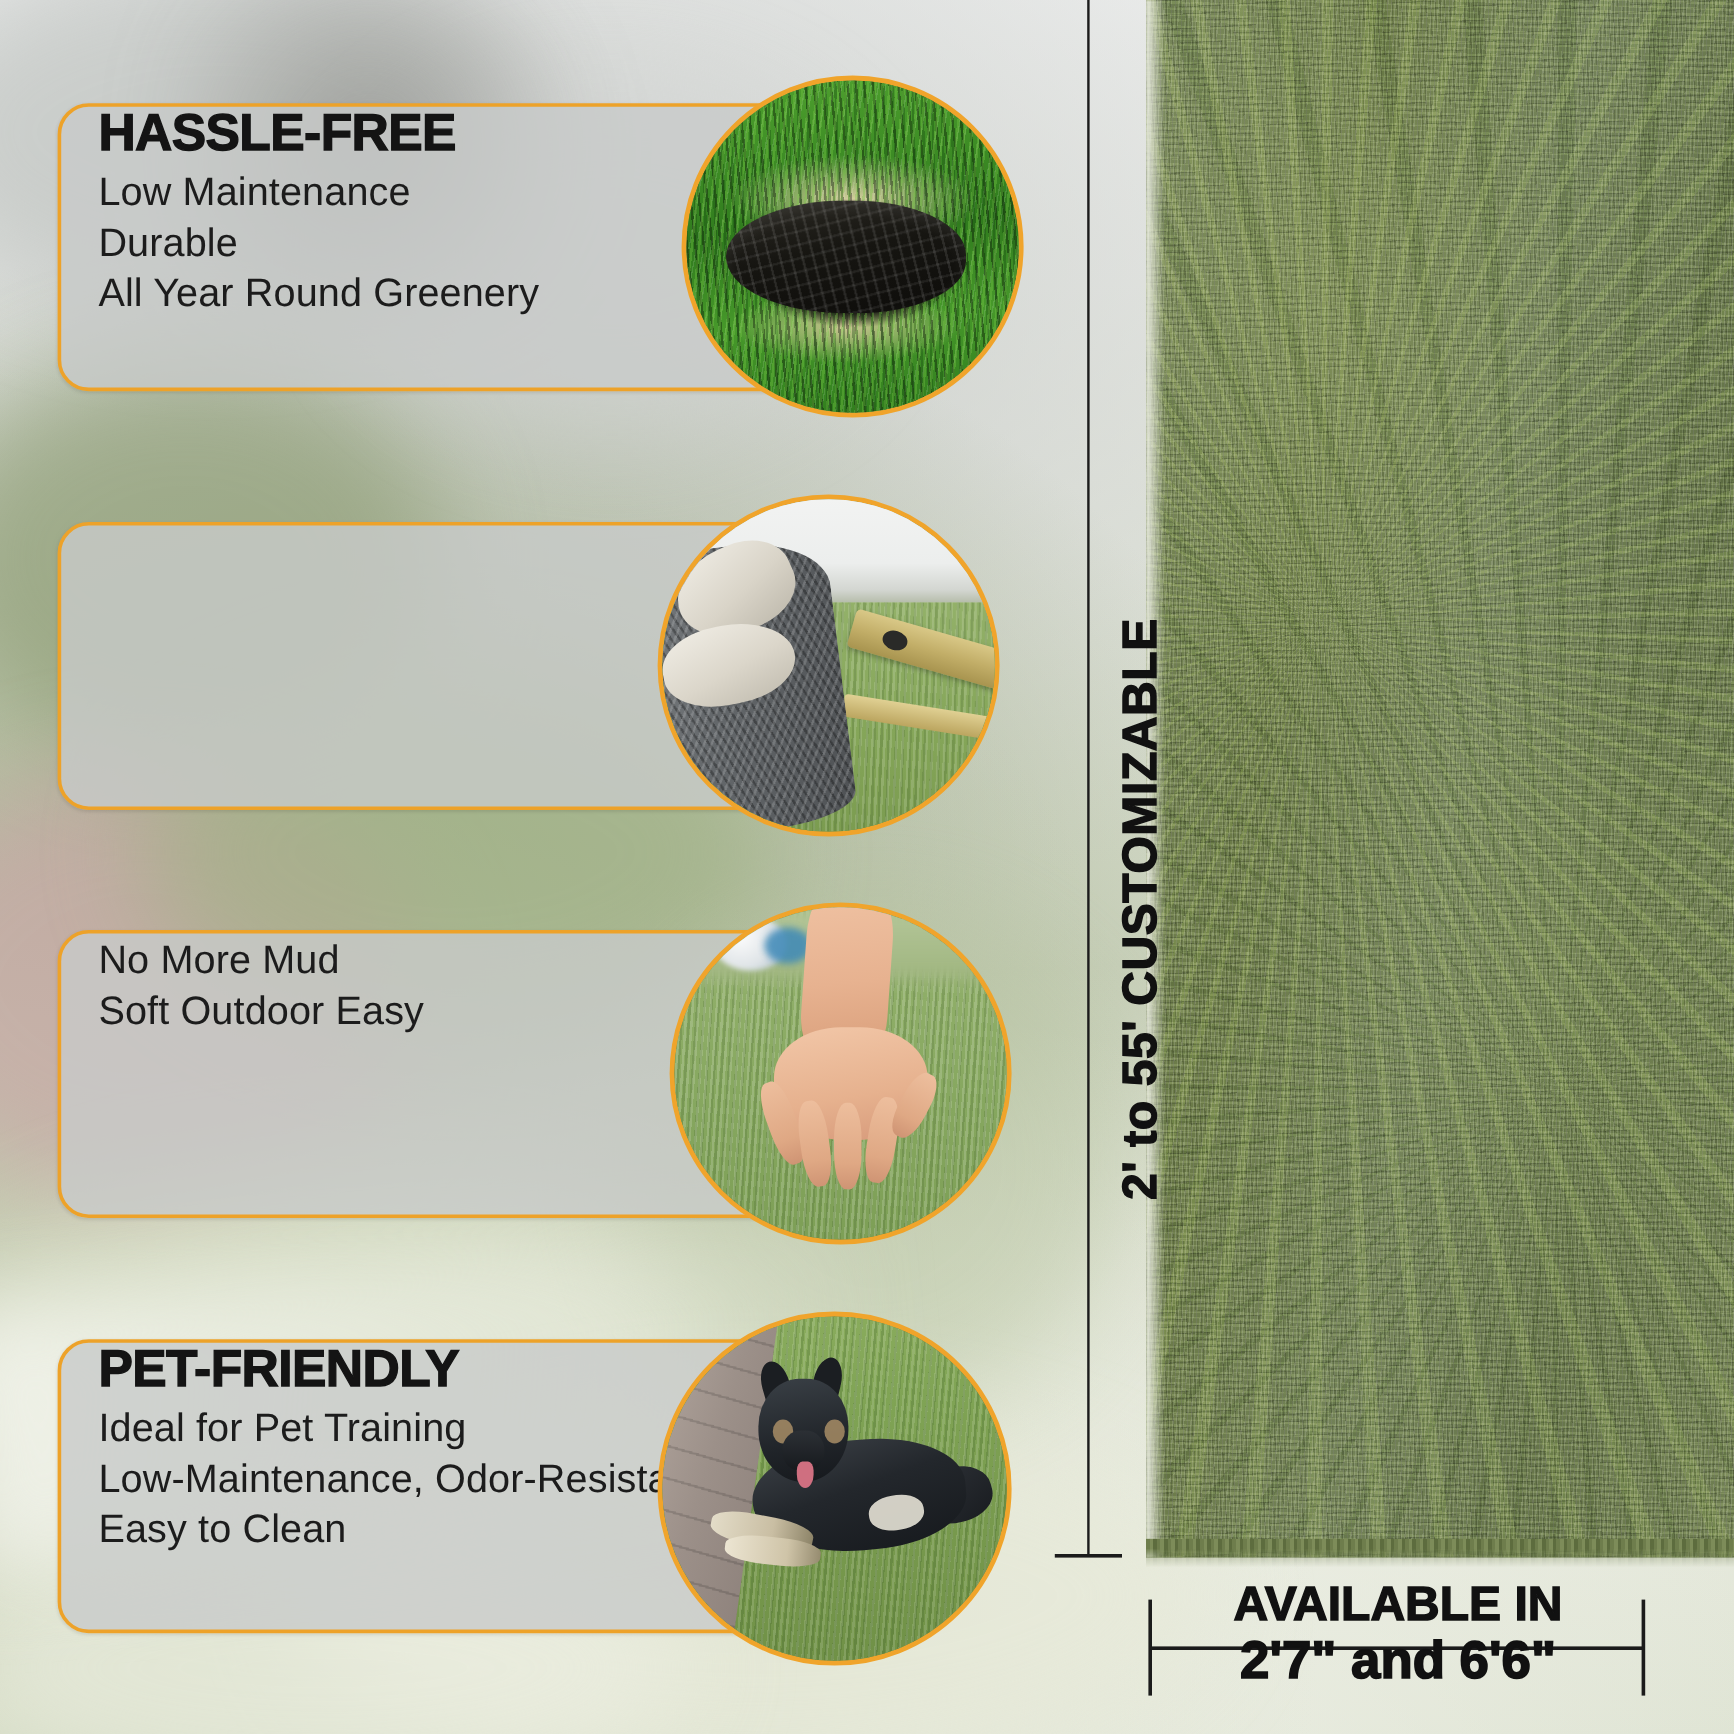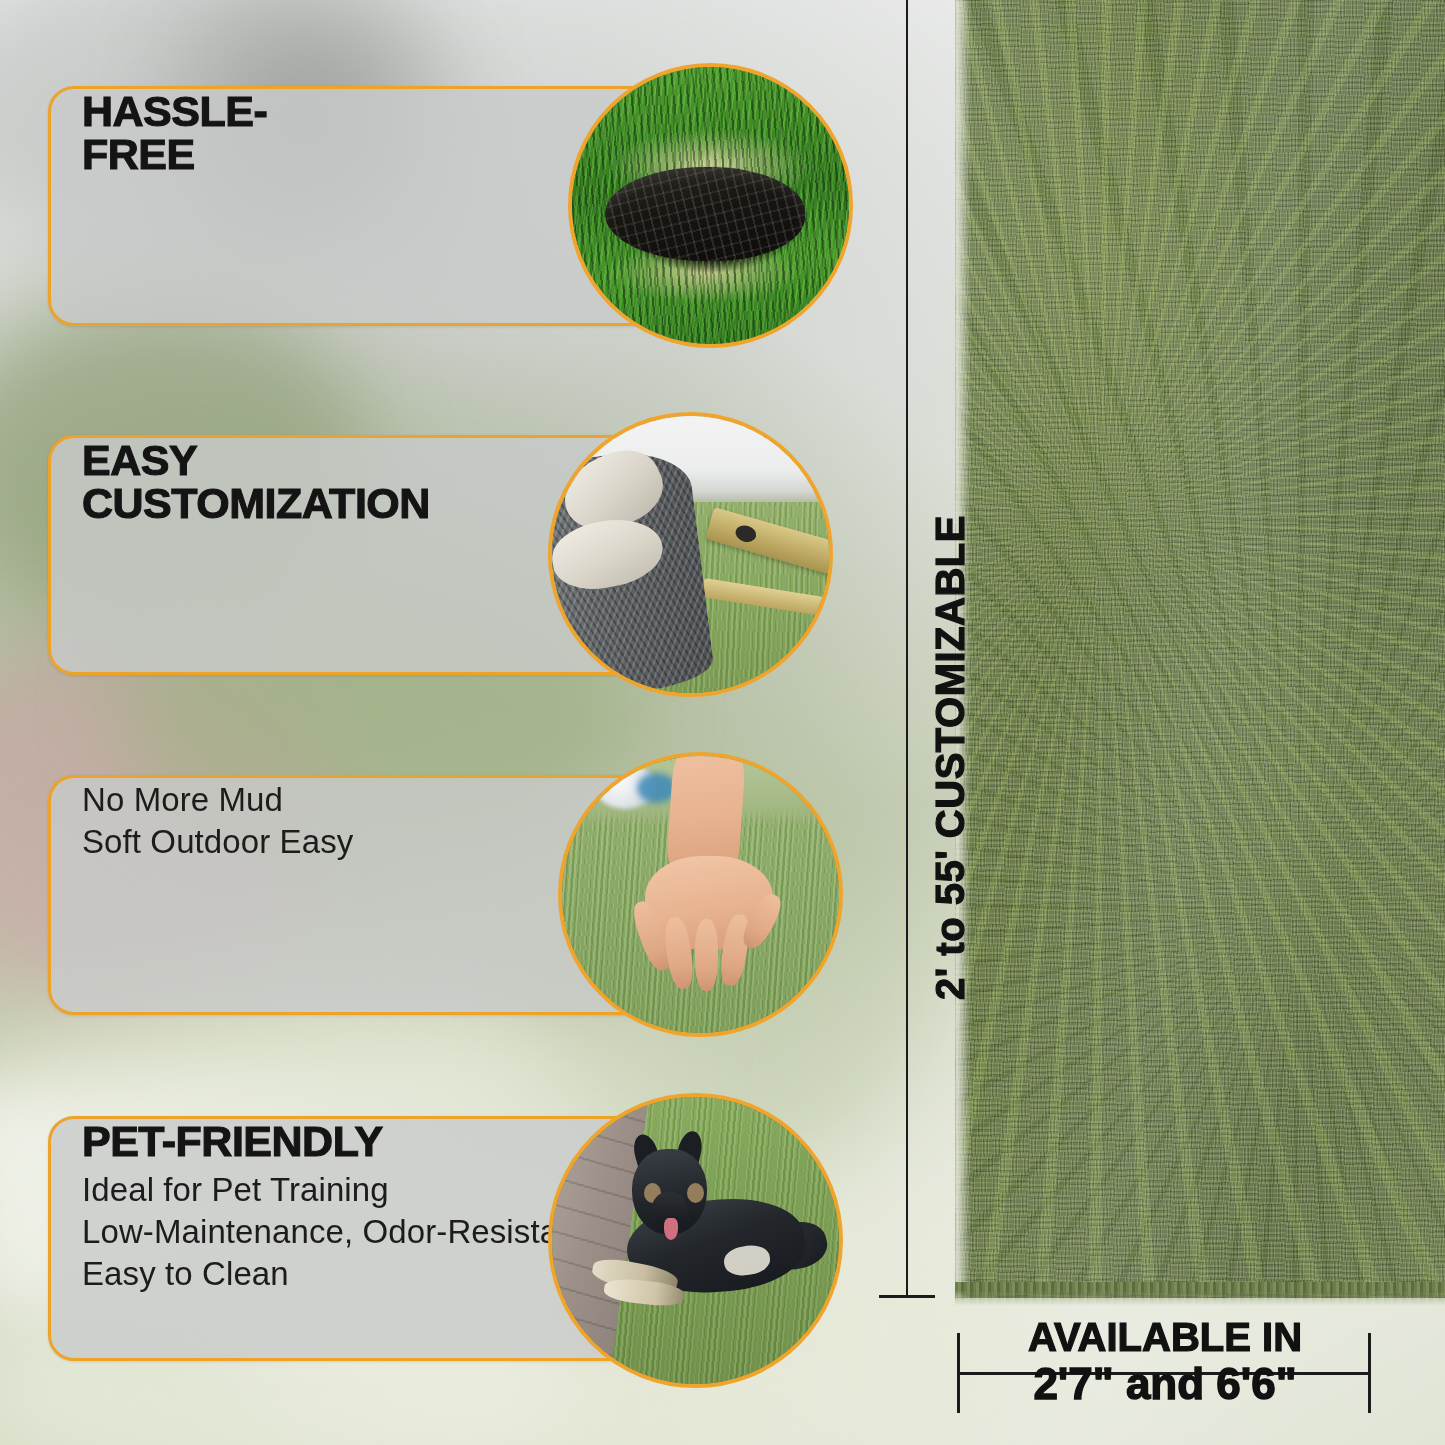--- a/index.html
+++ b/index.html
@@ -273,33 +273,37 @@
   <div class="dim-h-tick-r"></div>
   <div class="hlabel">
     <span class="l1">AVAILABLE IN</span>
     <span class="l2">2'7" and 6'6"</span>
   </div>
 
   <div class="card" style="left:48px;top:86px;">
     <div class="card-panel" style="width:700px;height:240px;"></div>
     <div class="card-text">
       <div class="card-title">HASSLE-FREE</div>
+      <div class="card-lines">
+        <div>Low Maintenance</div>
+        <div>Durable</div>
+        <div>All Year Round Greenery</div>
+      </div>
     </div>
   </div>
   <div class="circ" style="left:568px;top:63px;width:285px;height:285px;">
     <div class="img p1">
       <div class="p1-blades"></div>
       <div class="p1-roll"></div>
     </div>
   </div>
 
   <div class="card" style="left:48px;top:435px;">
     <div class="card-panel" style="width:680px;height:240px;"></div>
     <div class="card-text">
-      <div class="card-title">EASY CUSTOMIZATION</div>
     </div>
   </div>
   <div class="circ" style="left:548px;top:412px;width:285px;height:285px;">
     <div class="img p2">
       <div class="p2-wall"></div>
       <div class="p2-floor"></div>
       <div class="p2-level"></div>
       <div class="p2-level2"></div>
       <div class="p2-roll"></div>
       <div class="p2-glove1"></div>

